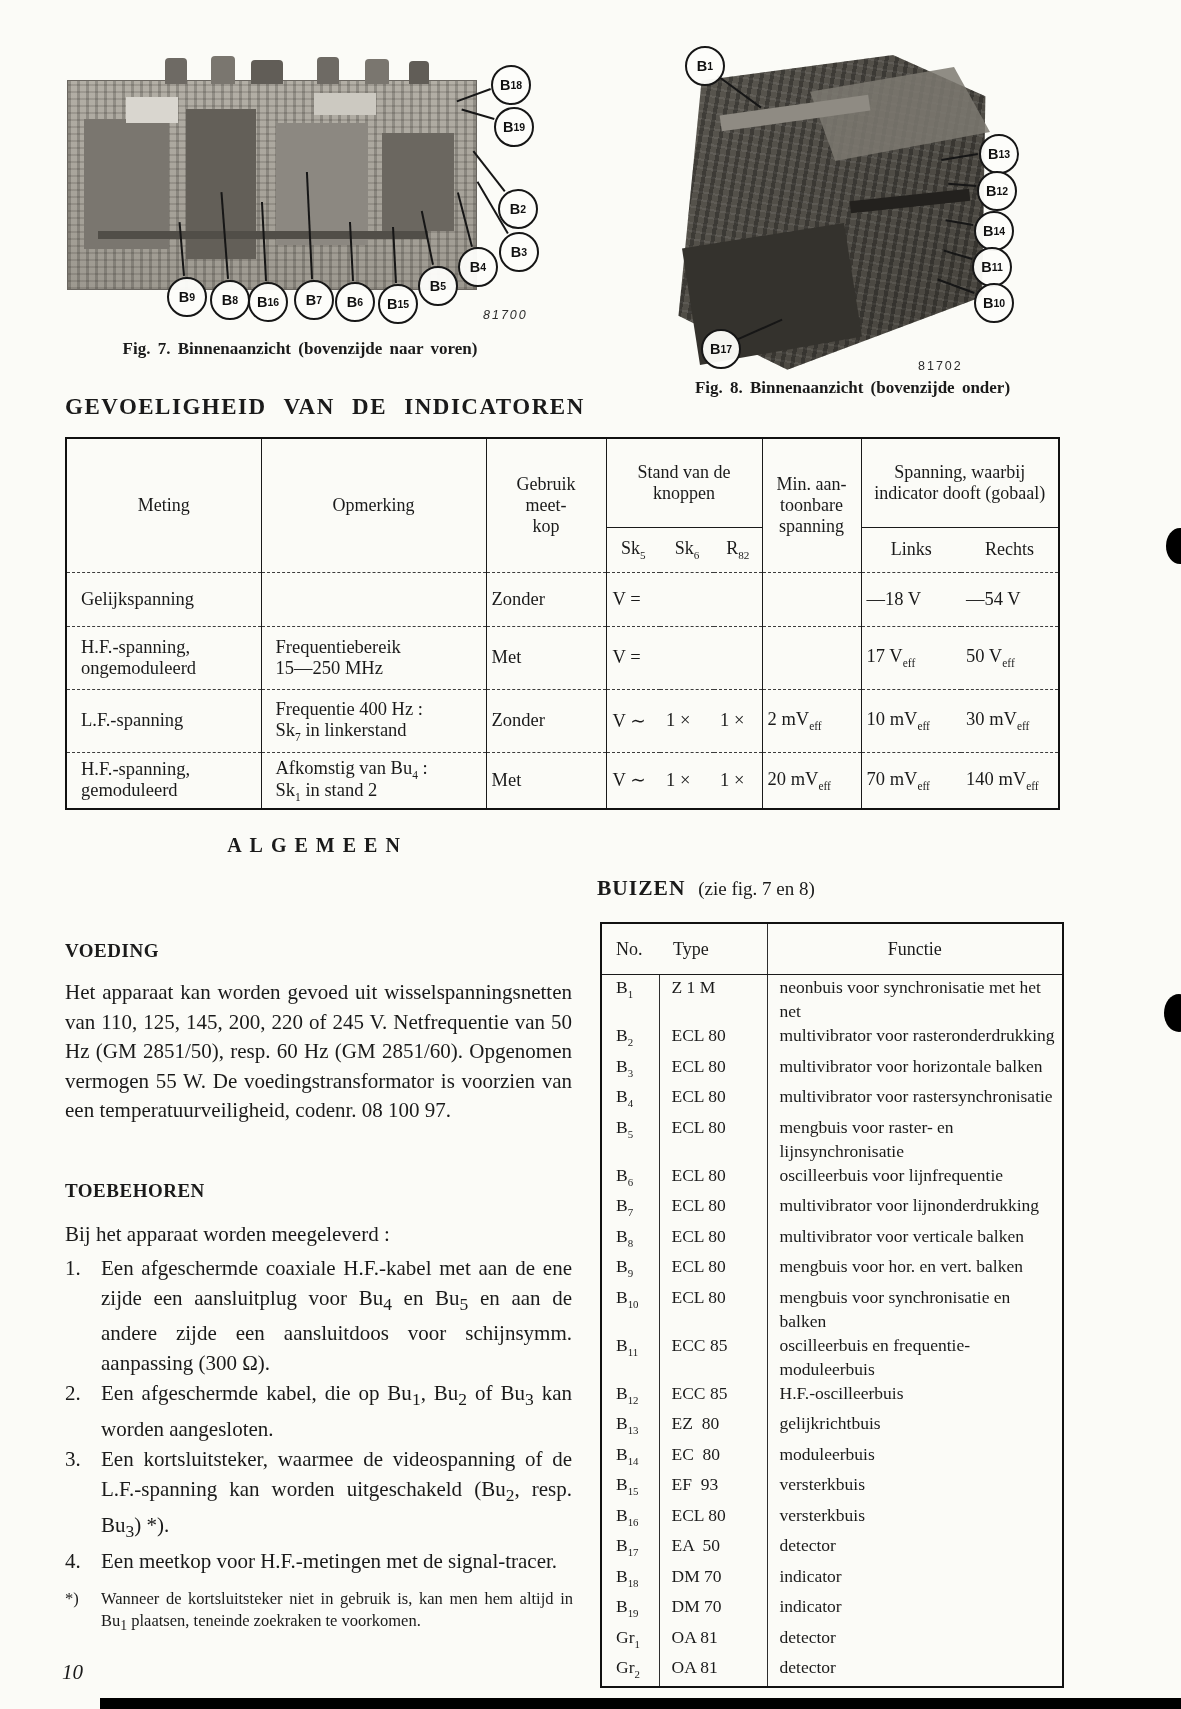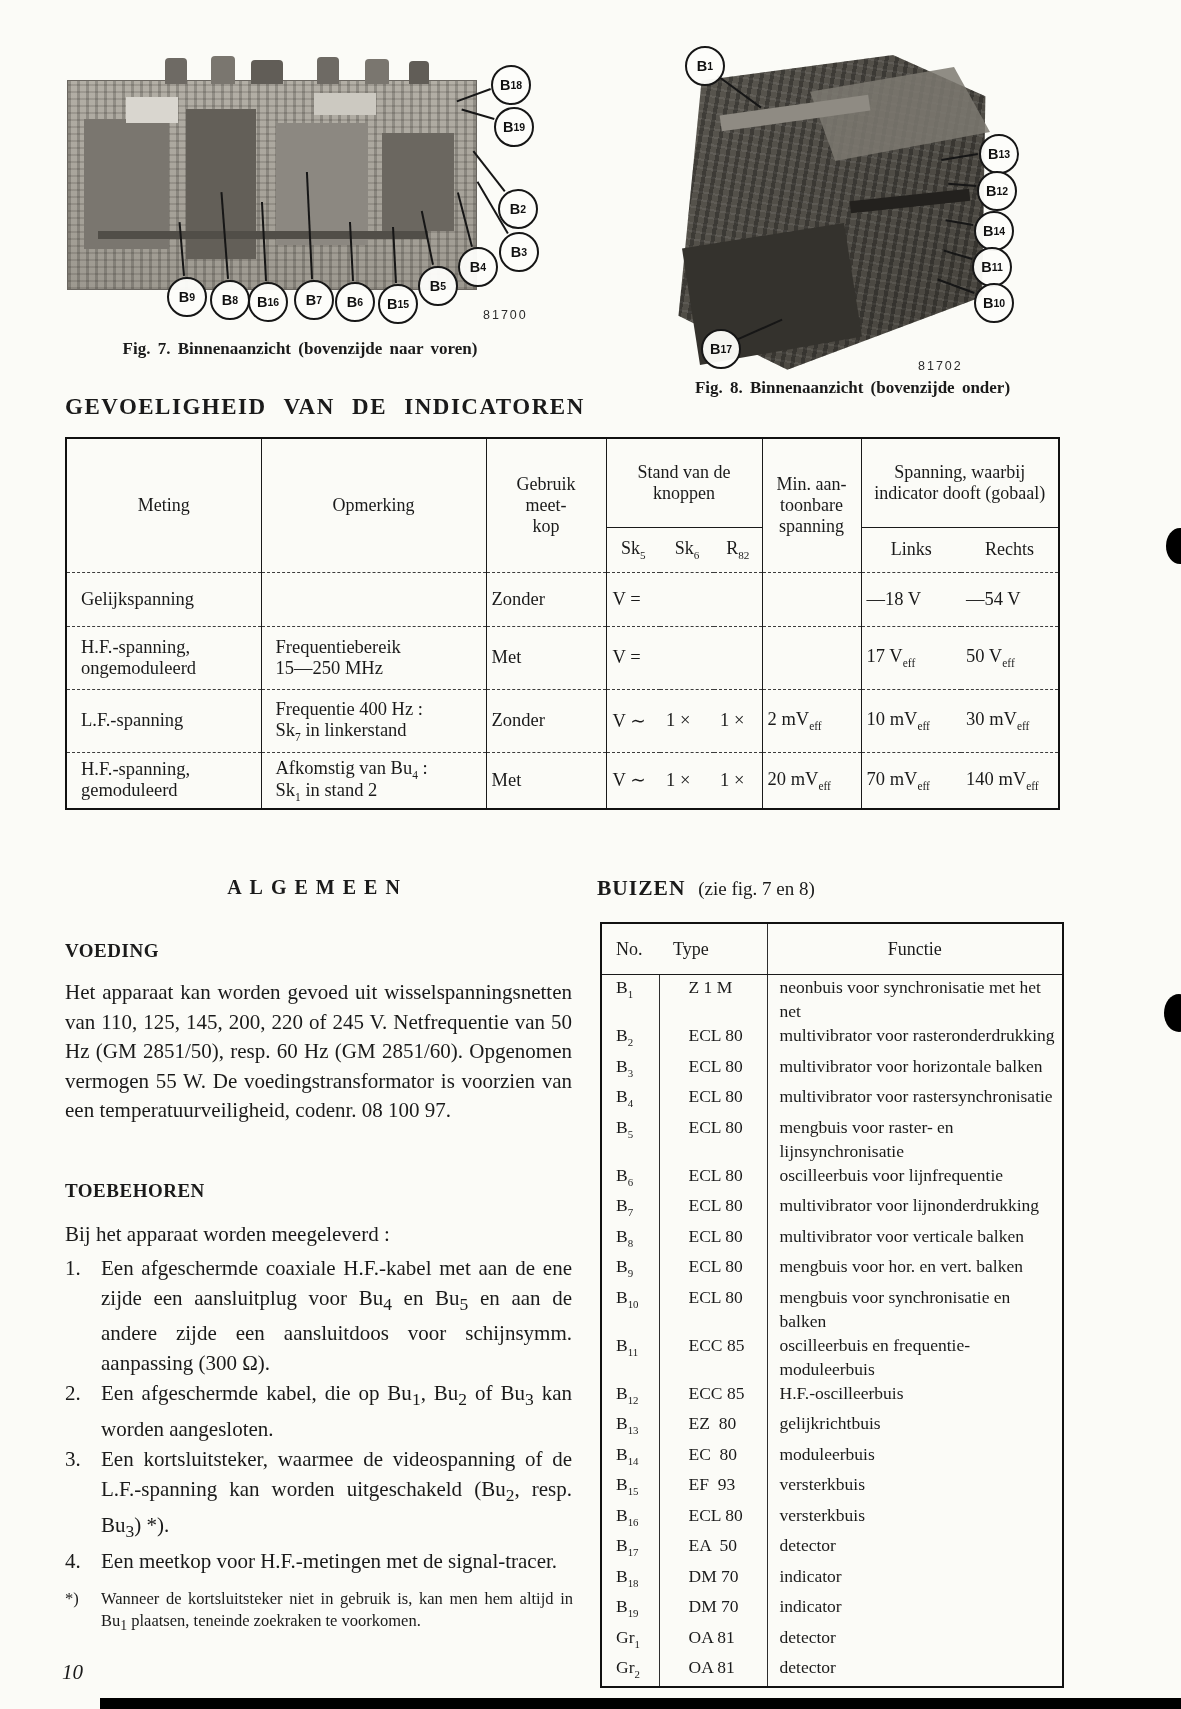--- a/index.html
+++ b/index.html
@@ -58,21 +58,21 @@
   td.c-meetkop,td.c-min,td.c-volt{text-align:left;}
   td.c-knob{text-align:left;padding-left:6px !important;}
   table.sens sub,table.buizen sub{font-size:.62em;}
 
   
   table.buizen{position:absolute;border-collapse:collapse;border:2.5px solid #111;table-layout:fixed;}
   table.buizen th{font-weight:normal;font-size:18px;height:48px;vertical-align:middle;
     border-bottom:1.6px solid #1a1a1a;}
   table.buizen td{vertical-align:top;font-size:17.5px;line-height:24px;padding:0;}
   table.buizen .b-no{padding-left:14px;}
-  table.buizen .b-type{border-left:1.2px solid #2e2e2e;padding-left:29px;white-space:pre;}
+  table.buizen .b-type{border-left:1.2px solid #2e2e2e;padding-left:12px;white-space:pre;}
   table.buizen .b-func{border-left:1.2px solid #2e2e2e;padding-left:12px;padding-right:6px;}
   th.bh-no{text-align:left;padding-left:14px;}
   th.bh-type{text-align:left;padding-left:14px;border-left:none;}
   th.bh-func{text-align:center;border-left:1.2px solid #2e2e2e;}
 
   
   .edge-dot{position:absolute;background:#000;border-radius:50%;}
   .bottom-bar{position:absolute;background:#000;}
 </style>
 </head>
@@ -89,21 +89,21 @@
       <div class="pblock" style="left:58px;top:16px;width:52px;height:26px;background:#d9d6cf;"></div>
       <div class="pblock" style="left:246px;top:12px;width:62px;height:22px;background:#ccc9c1;"></div>
       <div class="pblock" style="left:30px;top:150px;width:330px;height:8px;background:#514e48;"></div>
     </div>
     <div class="pblock" style="left:100px;top:6px;width:22px;height:26px;background:#6e6a64;border-radius:4px 4px 0 0;"></div>
     <div class="pblock" style="left:146px;top:4px;width:24px;height:28px;background:#7a766f;border-radius:4px 4px 0 0;"></div>
     <div class="pblock" style="left:186px;top:8px;width:32px;height:24px;background:#615d57;border-radius:4px 4px 0 0;"></div>
     <div class="pblock" style="left:252px;top:5px;width:22px;height:27px;background:#6e6a64;border-radius:4px 4px 0 0;"></div>
     <div class="pblock" style="left:300px;top:7px;width:24px;height:25px;background:#7a766f;border-radius:4px 4px 0 0;"></div>
     <div class="pblock" style="left:344px;top:9px;width:20px;height:23px;background:#615d57;border-radius:4px 4px 0 0;"></div>
-    <div class="photo-id" style="left:418px;top:256px;">81700</div>
+    <div class="photo-id" style="left:418px;top:256px;font-style:italic;">81700</div>
     <div class="fig-caption" style="top:287px;">Fig. 7. Binnenaanzicht (bovenzijde naar voren)</div>
   <div class="callout-line" style="left: 426.154px; top: 37.5207px; width: 36.3624px; transform: rotate(2.79128rad);"></div>
       <div class="callout" style="left: 426px; top: 13px;">B<sub>18</sub></div>
       <div class="callout-line" style="left: 428.772px; top: 67.6388px; width: 34.1601px; transform: rotate(-2.85554rad);"></div>
       <div class="callout" style="left: 429px; top: 55px;">B<sub>19</sub></div>
       <div class="callout-line" style="left: 439.297px; top: 140.032px; width: 50.814px; transform: rotate(-2.23435rad);"></div>
       <div class="callout" style="left: 433px; top: 137px;">B<sub>2</sub></div>
       <div class="callout-line" style="left: 442.367px; top: 181.623px; width: 59.8923px; transform: rotate(-2.10252rad);"></div>
       <div class="callout" style="left: 434px; top: 180px;">B<sub>3</sub></div>
       <div class="callout-line" style="left: 406.214px; top: 194.613px; width: 56.4321px; transform: rotate(-1.82542rad);"></div>
@@ -231,21 +231,21 @@
           <td class="c-knob">V ∼</td>
           <td class="c-knob nolb">1 ×</td>
           <td class="c-knob nolb">1 ×</td>
           <td class="c-min">20 mV<sub>eff</sub></td>
           <td class="c-volt">70 mV<sub>eff</sub></td>
           <td class="c-volt nolb">140 mV<sub>eff</sub></td>
         </tr>
       </tbody>
   </table>
 
-  <div class="h-center" style="left:65px;top:876px;width:505px;">ALGEMEEN</div>
+  <div class="h-center" style="left:65px;top:834px;width:505px;">ALGEMEEN</div>
 
   <div class="h-sub" style="left:65px;top:940px;">VOEDING</div>
 
   <div class="body-text" style="left:65px;top:978px;width:507px;">Het apparaat kan worden gevoed uit wisselspanningsnetten van 110, 125, 145, 200, 220 of 245 V. Netfrequentie van 50 Hz (GM 2851/50), resp. 60 Hz (GM 2851/60). Opgenomen vermogen 55 W. De voedingstransformator is voorzien van een temperatuurveiligheid, codenr. 08 100 97.</div>
 
   <div class="h-sub" style="left:65px;top:1180px;">TOEBEHOREN</div>
 
   <div class="body-text" style="left:65px;top:1220px;width:507px;text-align:left;">Bij het apparaat worden meegeleverd :</div>
 
   <div class="list" style="left:65px;top:1254px;width:507px;">

